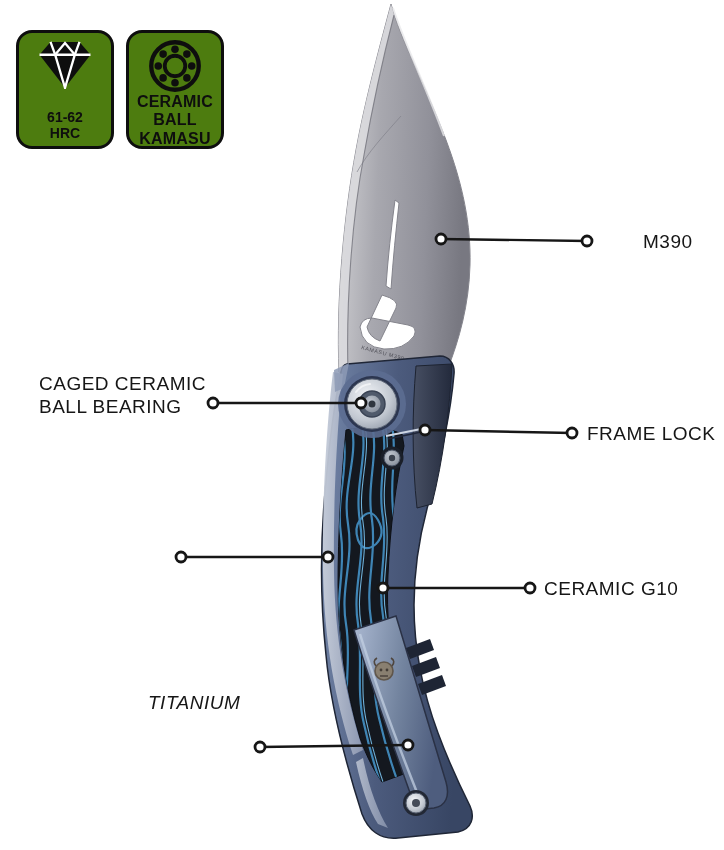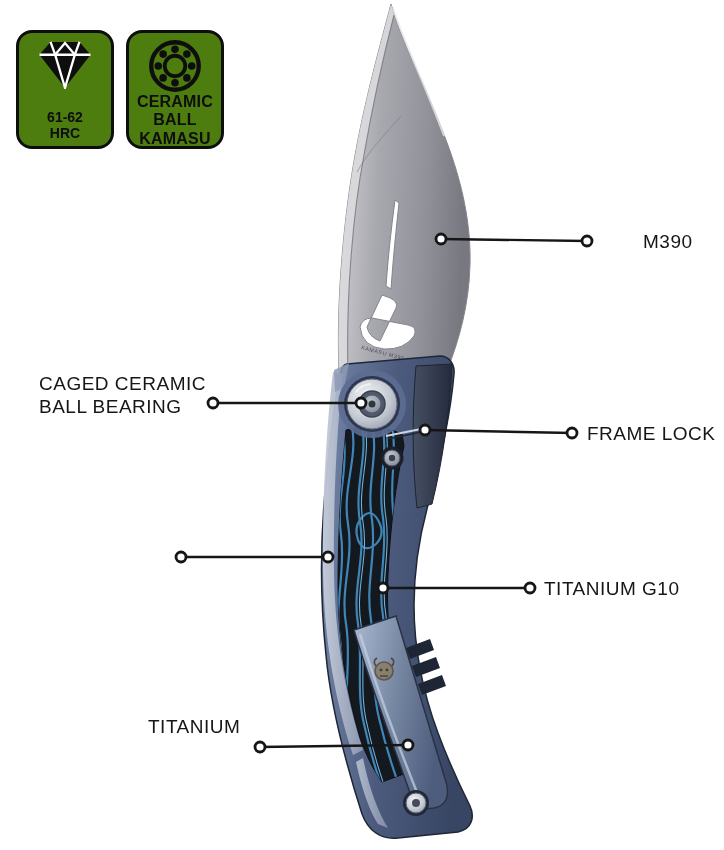--- a/index.html
+++ b/index.html
@@ -263,17 +263,17 @@
   <div class="callout-label" style="left:599px;top:241px;margin-left:44px;">M390</div>
 
   <div class="callout-label" style="left:587px;top:433px;">FRAME LOCK</div>
 
   <div class="callout-label" style="left:39px;top:395px;">
     <span>CAGED CERAMIC</span><br>
     <span>BALL BEARING</span>
   </div>
 
 
-  <div class="callout-label" style="left:544px;top:588px;">TITANIUM G10</div>
-
-  <div class="callout-label" style="left:148px;top:726px;">TITANIUM</div>
+  <div class="callout-label" style="left:544px;top:588px;">CERAMIC G10</div>
+
+  <div class="callout-label" style="left:148px;top:702px;font-style:italic;">TITANIUM</div>
 
 </div>
 
 </body></html>

